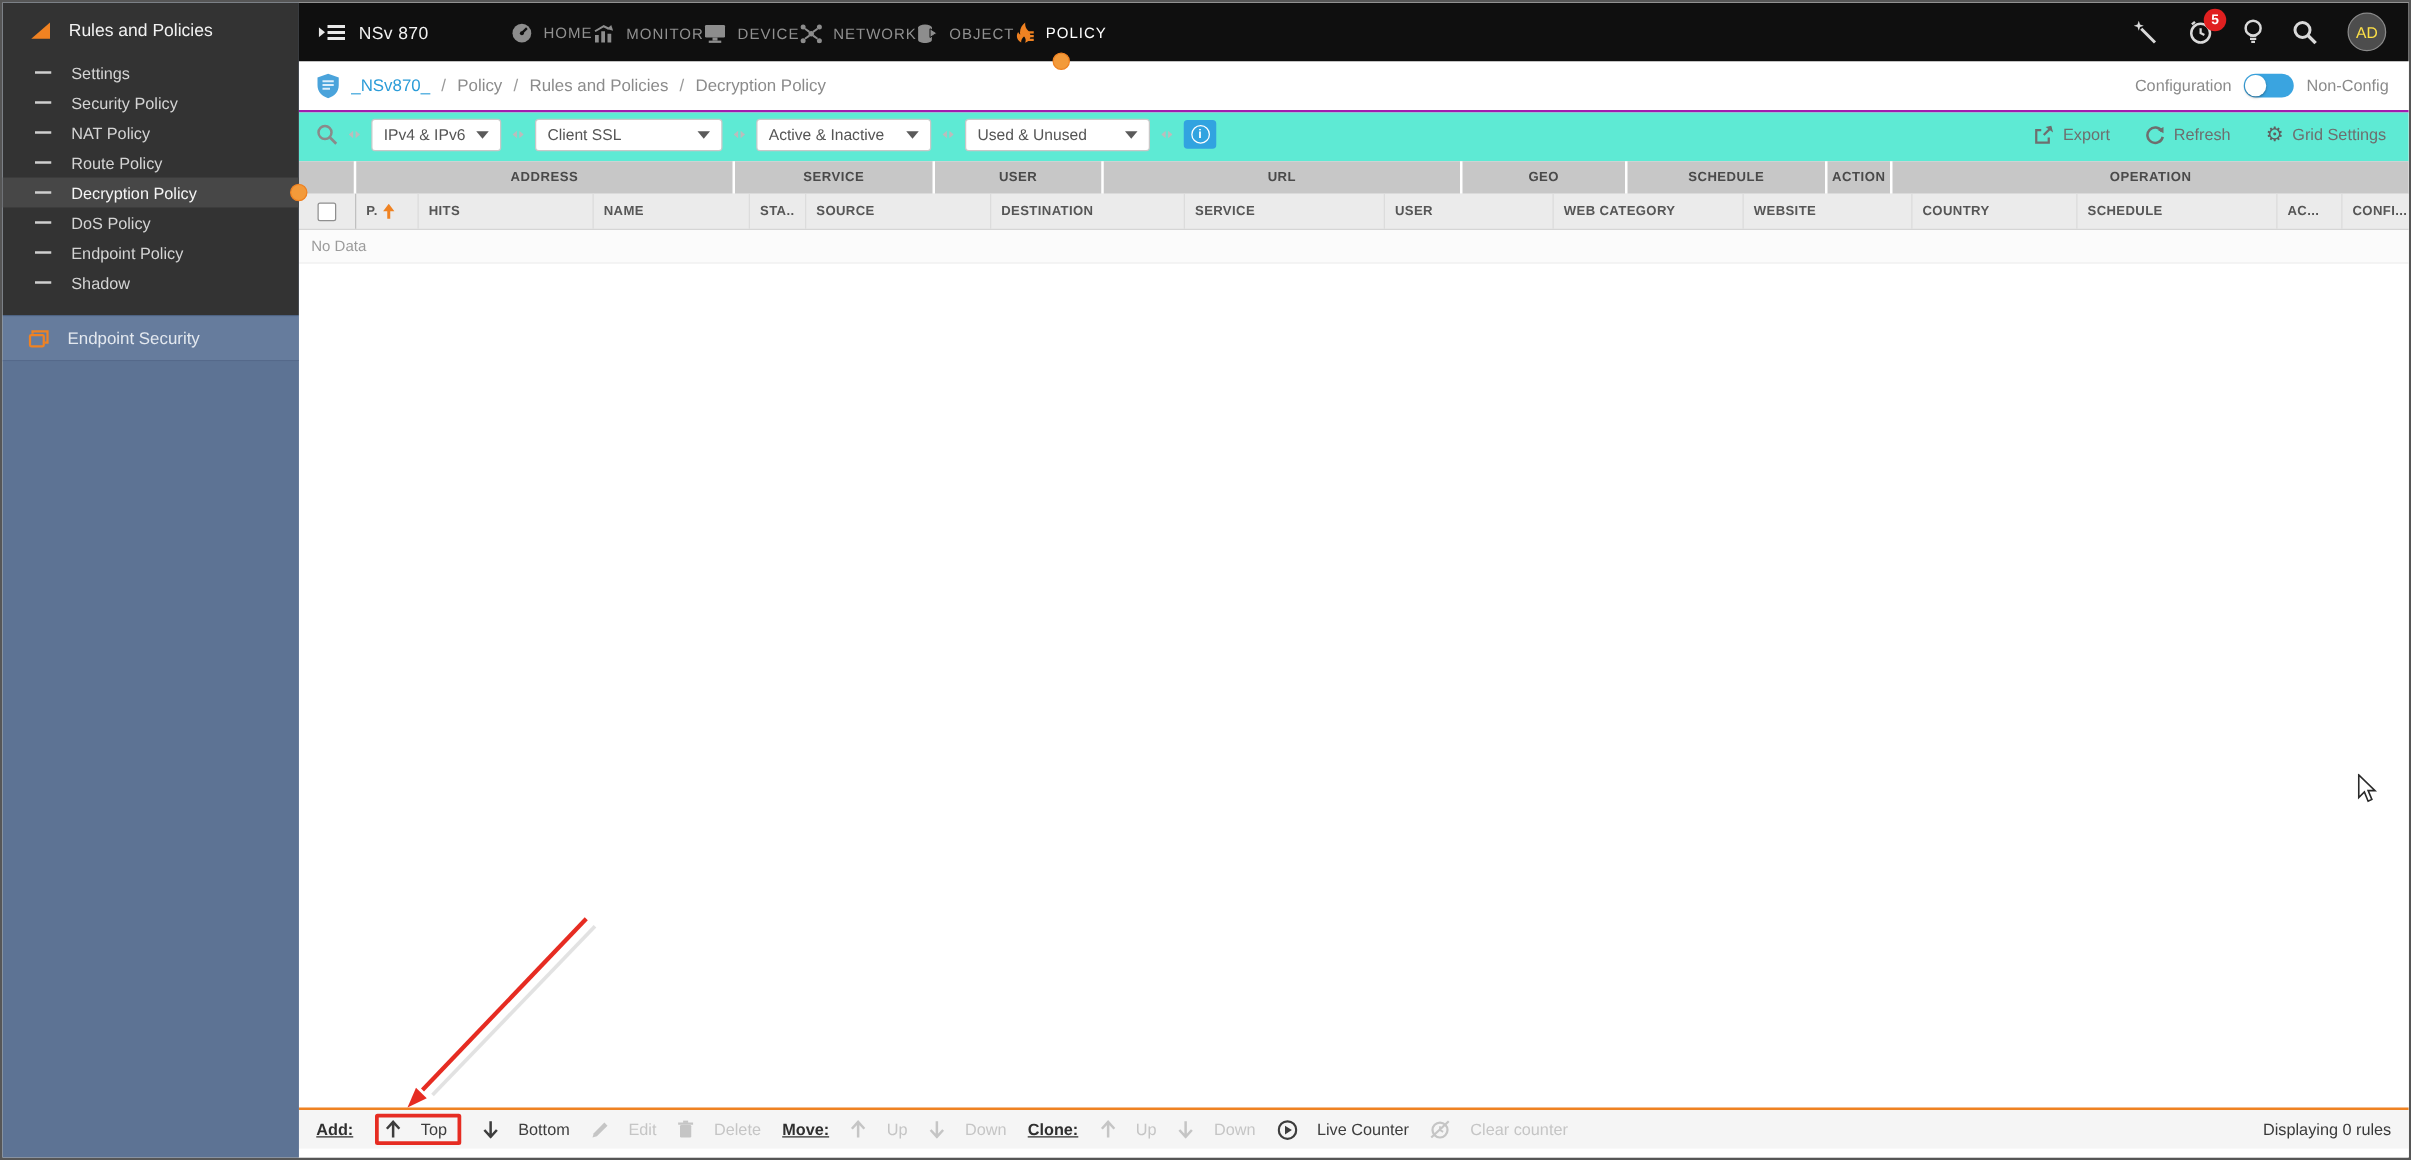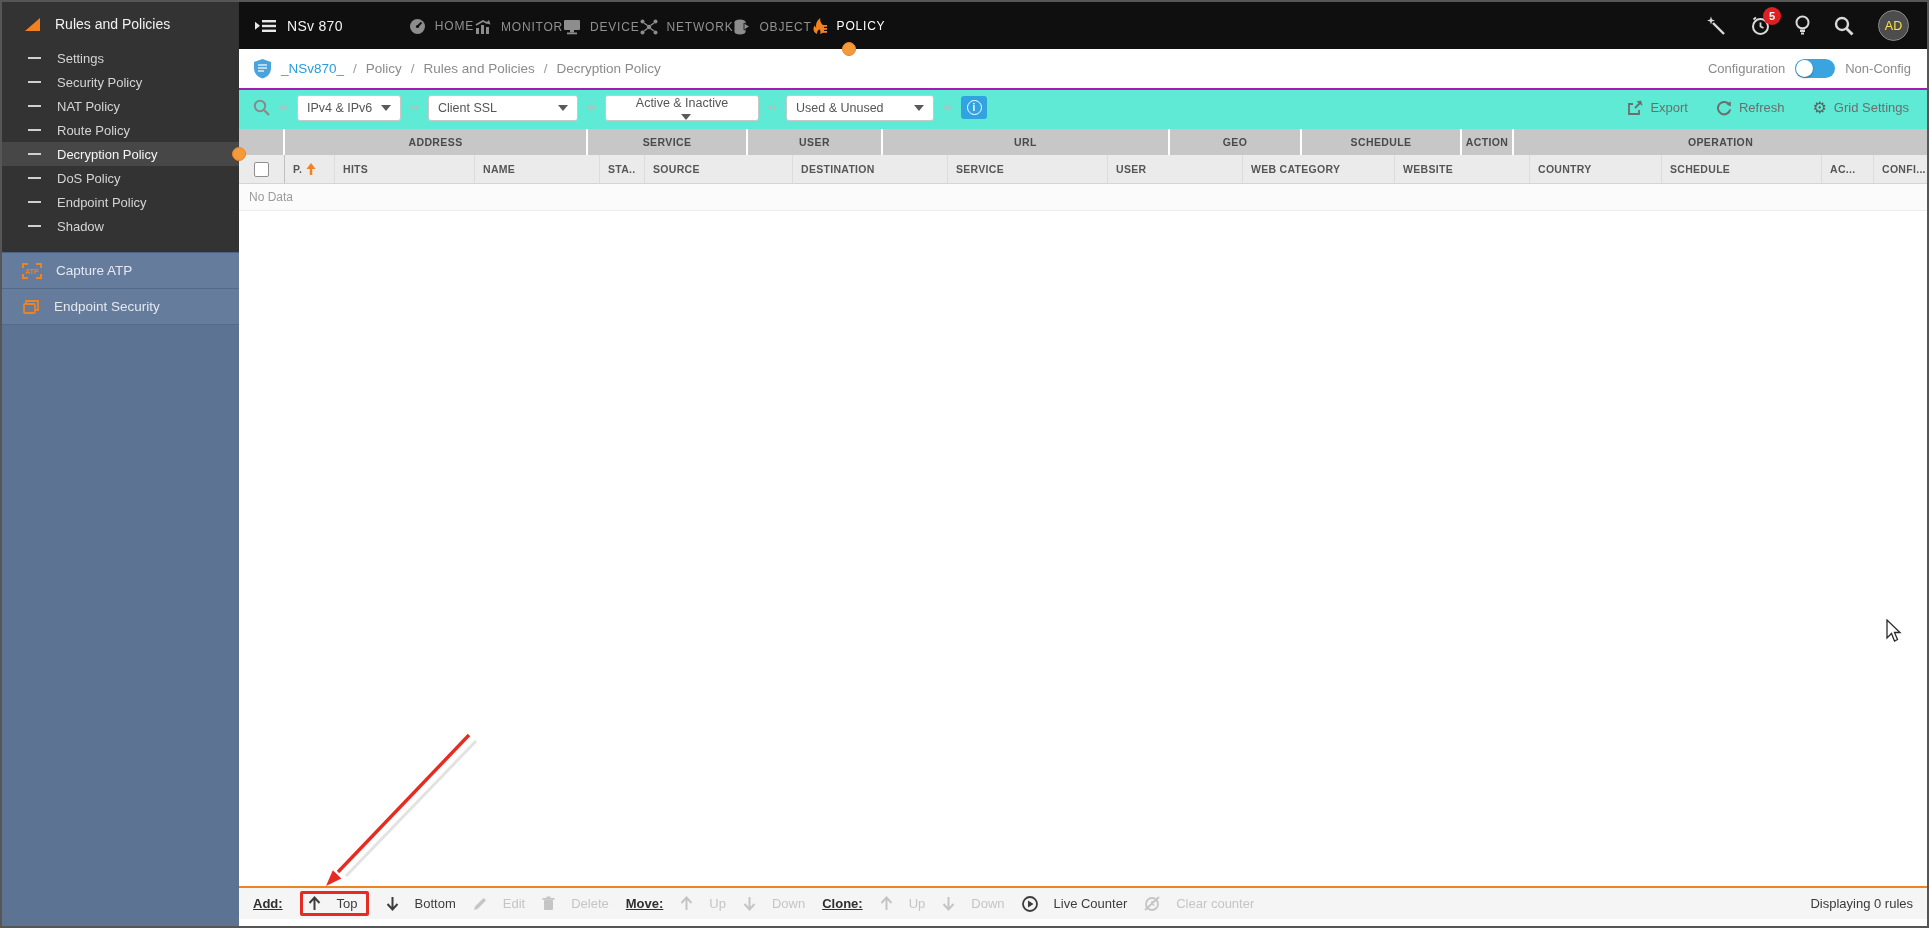--- a/index.html
+++ b/index.html
@@ -49,21 +49,21 @@
   .crumb-sep { color:#9a9a9a; }
   .crumb-item { color:#8b8b8b; }
   .crumb-right { margin-left:auto; display:flex; align-items:center; gap:10px; font-size:13px; color:#8b8b8b; }
   .toggle { width:40px; height:19px; border-radius:10px; background:#3aa4e0; position:relative; cursor:pointer; }
   .toggle .knob { position:absolute; left:1px; top:1px; width:17px; height:17px; background:#fff; border-radius:50%; box-shadow:0 1px 2px rgba(0,0,0,0.35); }
 
   
   .filter-bar { height:39px; flex:0 0 39px; display:flex; align-items:center; padding:0 18px 4px 14px; background:#5eead4;text-align:center; }
   .fsep { display:flex; align-items:center; margin:0 9px; }
   .dd { height:26px; border:1px solid #c8c8c8; border-radius:3px; background:#fff; display:flex; align-items:center; justify-content:space-between; padding:0 9px; font-size:12.5px; color:#555; cursor:pointer; }
-  .dd-ipver { width:104px; } .dd-ssl { width:150px; } .dd-active { width:154px;flex-direction:column; } .dd-used { width:148px; }
+  .dd-ipver { width:104px; } .dd-ssl { width:150px; } .dd-active { width:140px; } .dd-used { width:148px; }
   .caret { width:0; height:0; border-left:5px solid transparent; border-right:5px solid transparent; border-top:6px solid #5a5a5a; margin-left:8px; }
   .info-btn { width:26px; height:23px; background:#31a3e0; border-radius:3px; display:flex; align-items:center; justify-content:center; cursor:pointer; }
   .info-i { width:15px; height:15px; border-radius:50%; border:1.5px solid #fff; color:#fff; font-size:10px; font-weight:700; display:flex; align-items:center; justify-content:center; font-style:normal; }
   .filter-actions { margin-left:auto; display:flex; align-items:center; gap:28px; color:#6e6e6e; font-size:13px; }
   .fact { display:flex; align-items:center; gap:7px; cursor:pointer; }
   .gear-glyph { font-family:"DejaVu Sans", sans-serif; font-size:16px; color:#5f5f5f; line-height:1; }
 
   
   .thead-groups { height:26px; flex:0 0 26px; background:#c7c7c7; display:flex; }
   .g { display:flex; align-items:center; justify-content:center; font-size:10.5px; font-weight:700; color:#4a4a4a; letter-spacing:0.4px; border-right:2px solid #fff; overflow:hidden; white-space:nowrap; }
@@ -146,27 +146,20 @@
         <span>Endpoint Policy</span>
       </div>
       <div class="side-item">
         <span class="dash"></span>
         <span>Shadow</span>
       </div>
     </div>
 
     <div class="modules">
       <div class="module-item">
-        <svg width="20" height="16" viewBox="0 0 20 16">
-          <path d="M1,5 V1 H6 M14,1 H19 V5 M19,11 V15 H14 M6,15 H1 V11" fill="none" stroke="#f08222" stroke-width="2"></path>
-          <text x="10" y="11" text-anchor="middle" font-size="7" font-weight="bold" fill="#f08222">ATP</text>
-        </svg>
-        <span>Capture ATP</span>
-      </div>
-      <div class="module-item">
         <svg width="18" height="16" viewBox="0 0 18 16">
           <path d="M4,4 V2 H16 V11 H14" fill="none" stroke="#f08222" stroke-width="1.8"></path>
           <rect x="2" y="5" width="11" height="9" rx="1" fill="none" stroke="#f08222" stroke-width="1.8"></rect>
         </svg>
         <span>Endpoint Security</span>
       </div>
     </div>
     <div class="side-fill"></div>
   </div>
 

